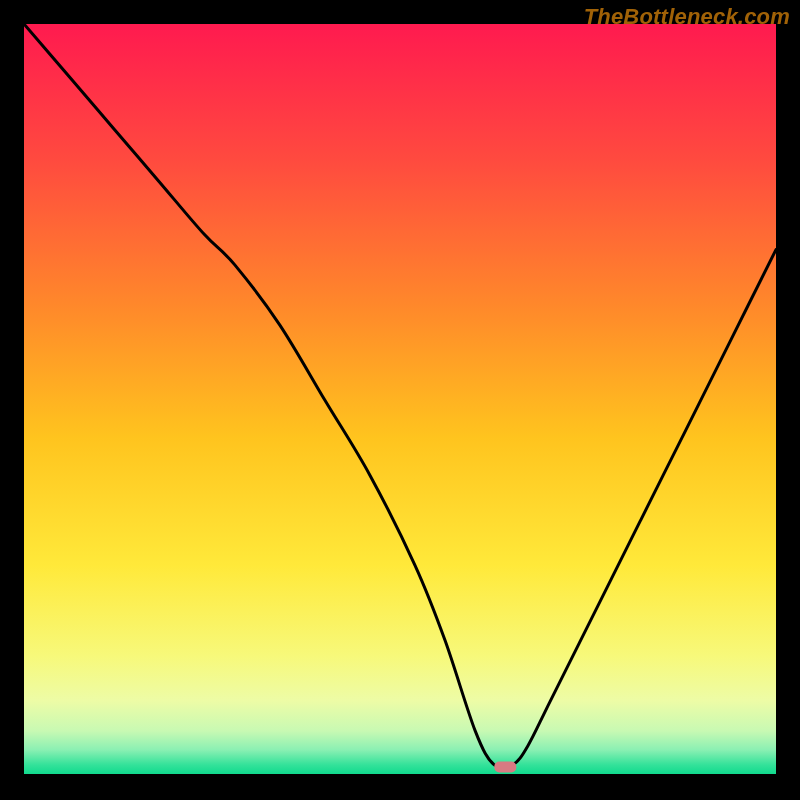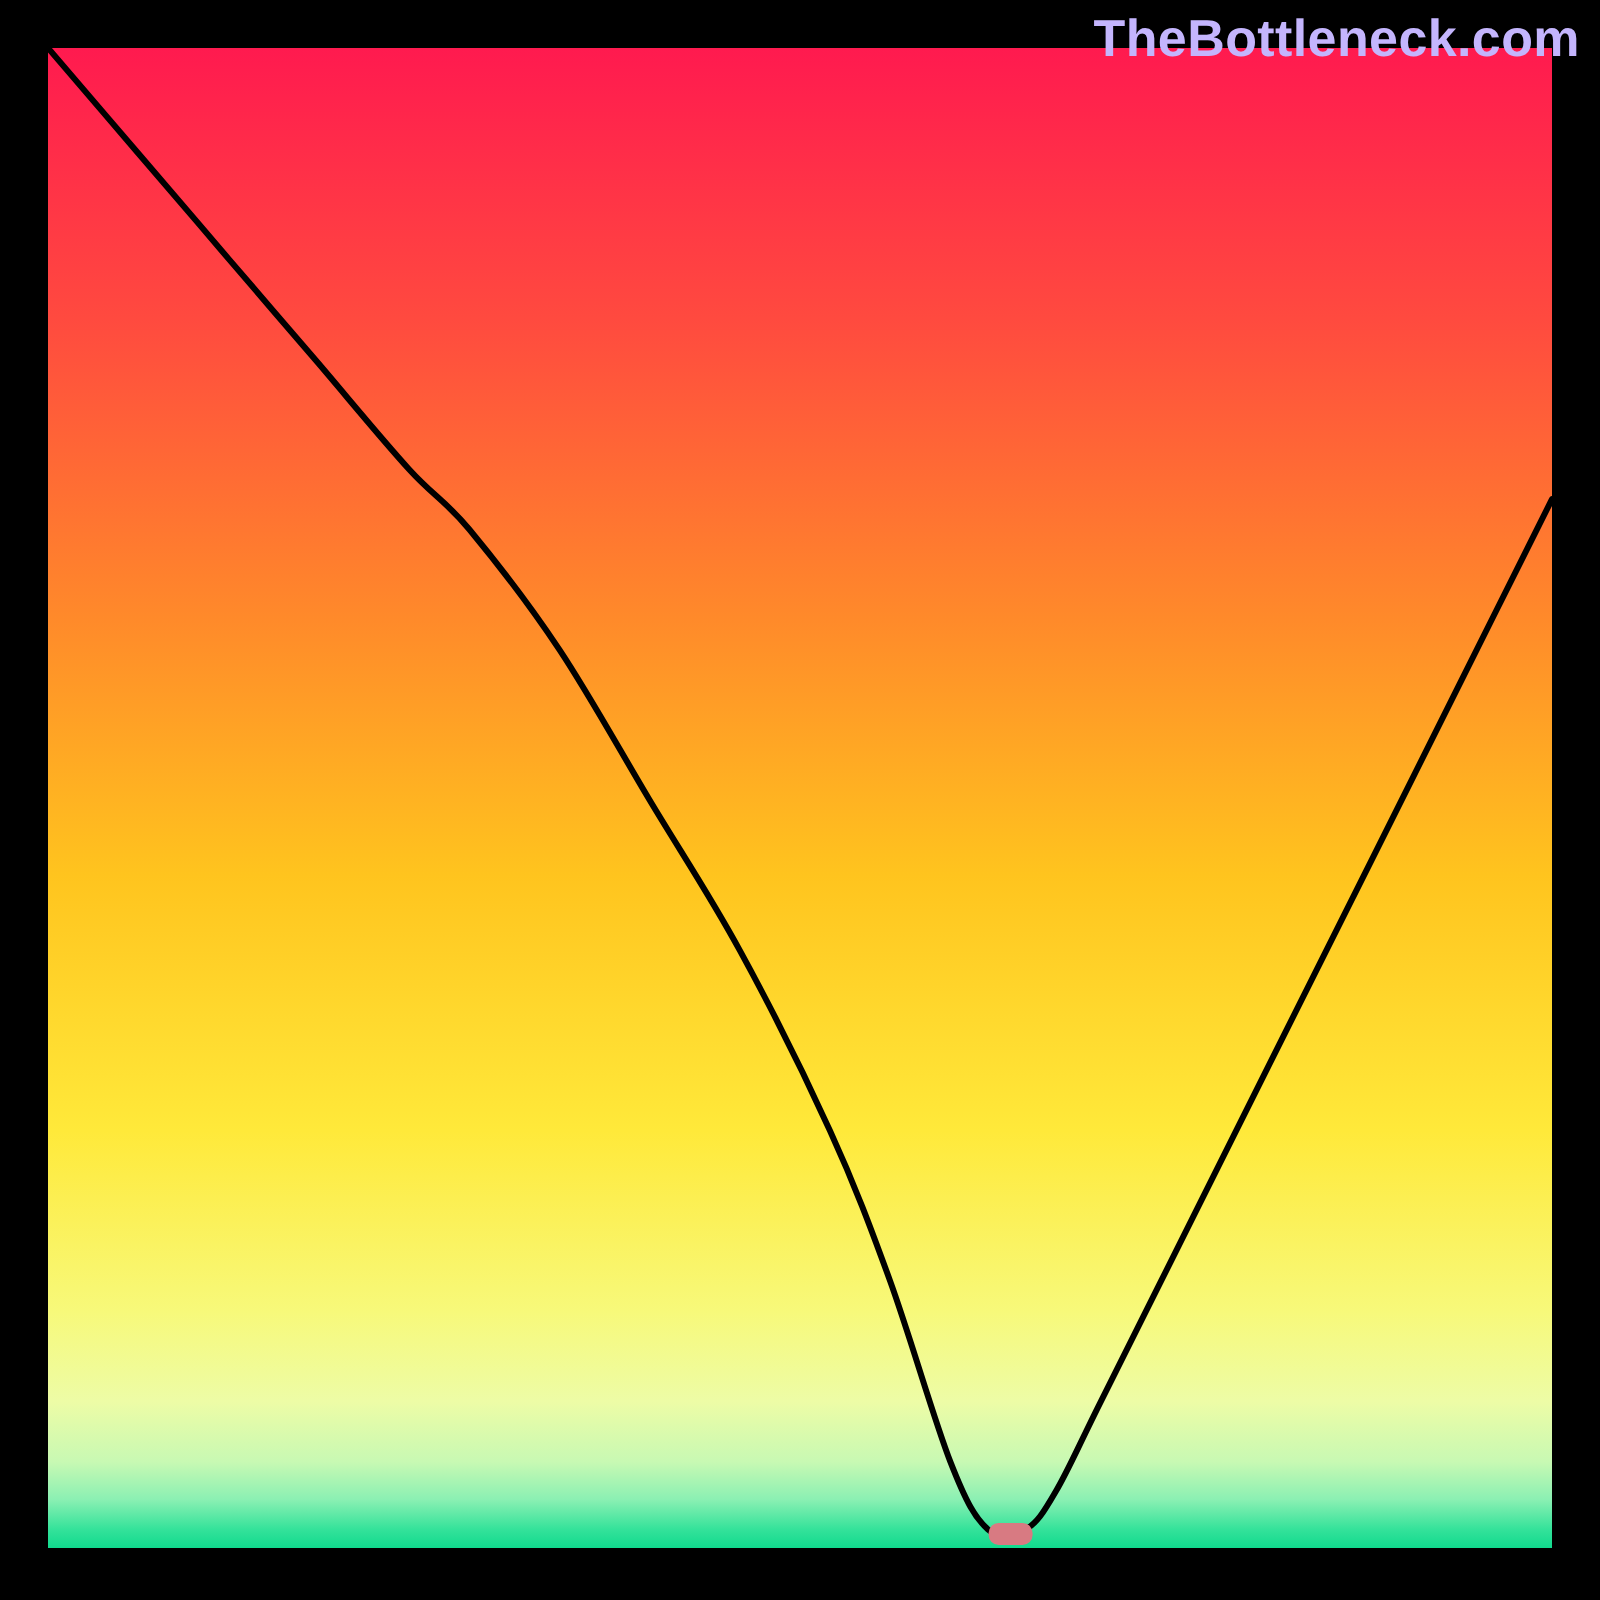--- a/index.html
+++ b/index.html
@@ -14,25 +14,26 @@
   .frame {
     position: relative;
     width: 800px;
     height: 800px;
     background: #000;
   }
   .watermark {
     position: absolute;
     top: 4px;
     right: 10px;
-    color: #c4b5fd;
-    font-size: 26px;
+    color: #a16207;
+    font-size: 22px;
     font-weight: 600;
     letter-spacing: 0.2px;
     z-index: 20;
+    font-style: italic;
   }
   .plot-outer {
     position: absolute;
     left: 24px;
     top: 24px;
     width: 752px;
     height: 752px;
     background: #000;
   }
   svg.plot {

